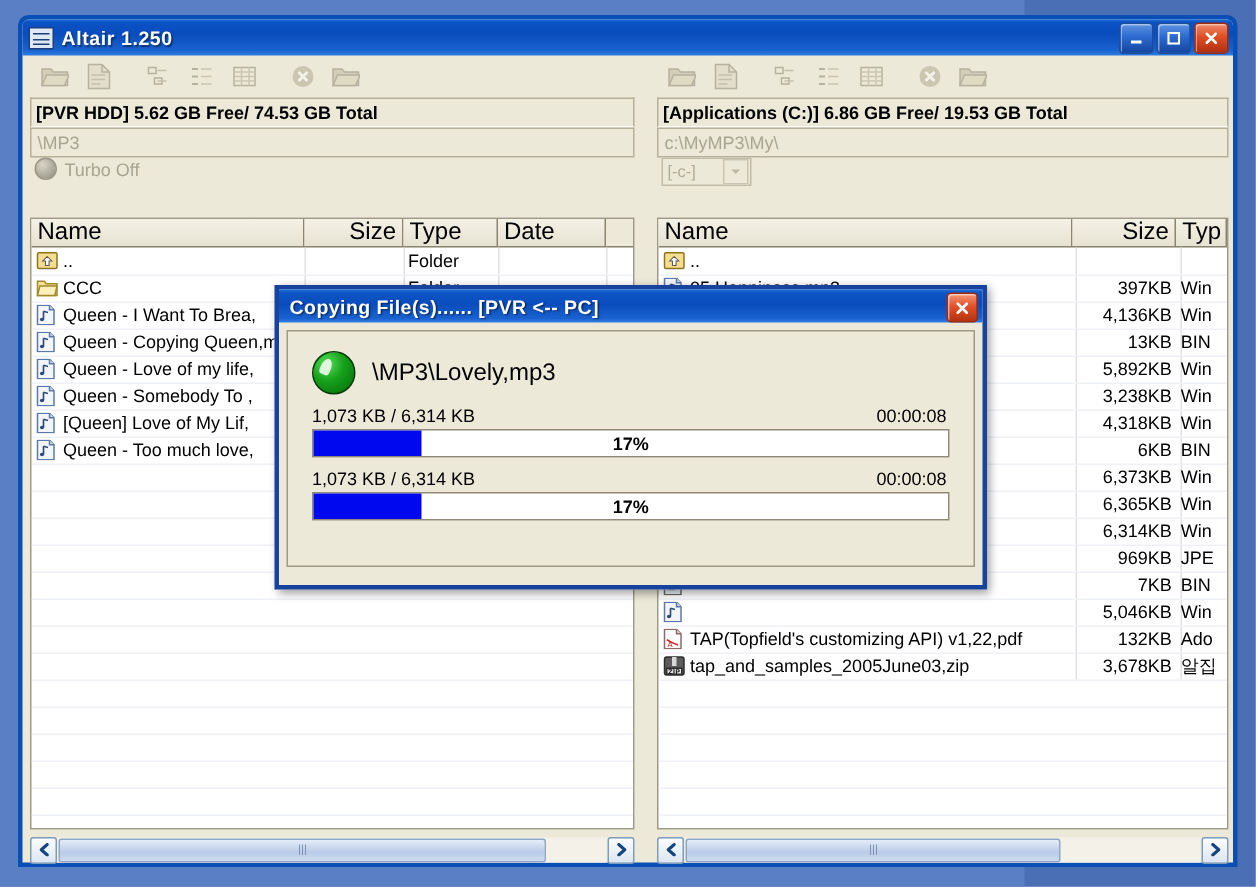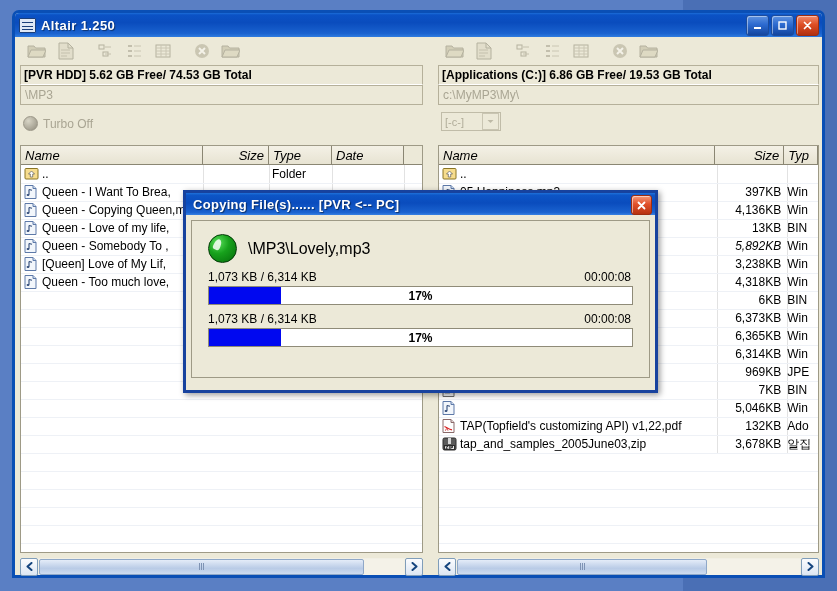--- a/index.html
+++ b/index.html
@@ -69,21 +69,21 @@
   .diskinfo{
     height:20px;background:#ece9d8;border:1px solid #b5b09a;border-bottom:1px solid #fff;
     box-sizing:border-box;display:flex;align-items:center;padding-left:3px;
     font-size:12px;font-weight:bold;color:#000;white-space:nowrap;
   }
   .pathbar{
     height:20px;background:#ece9d8;border:1px solid #b5b09a;
     box-sizing:border-box;display:flex;align-items:center;padding-left:4px;
     font-size:12px;color:#a9a593;white-space:nowrap;
   }
-  .subrow{height:26px;display:flex;align-items:flex-end;padding-left:3px;gap:5px;}
+  .subrow{height:26px;display:flex;align-items:flex-start;padding-left:3px;gap:5px;}
 
   .turbo{display:flex;align-items:center;gap:5px;font-size:12px;color:#a9a593;cursor:pointer;}
   .turbo-dot{
     width:13px;height:13px;border-radius:50%;
     background:radial-gradient(circle at 34% 30%,#d8d5c6,#a6a293 70%,#8f8b7c);
     border:1px solid #9a9687;
   }
   .drivesel{
     display:flex;align-items:center;height:17px;border:1px solid #c0bca8;background:#ece9d8;
     font-size:11px;color:#b0ac99;padding-left:3px;cursor:pointer;
@@ -95,24 +95,23 @@
   }
 
   
   .listwrap{
     position:absolute;left:0;right:0;top:108px;bottom:22px;
     border:1px solid #9e9a86;background:#fff;box-sizing:border-box;overflow:hidden;
   }
   .lhead{display:flex;height:18px;background:#ece9d8;border-bottom:1px solid #8a8673;}
   .lhead .hc{
     border-right:1px solid #8a8673;
-    font-size:13px;color:#000;display:flex;align-items:center;
+    font-size:16px;color:#000;display:flex;align-items:center;
     padding:0 4px;box-sizing:border-box;overflow:hidden;white-space:nowrap;
     background:linear-gradient(180deg,#f4f1e6,#e7e3d2);
-    font-style:italic;
   }
   .lhead .hc.num{justify-content:flex-end;}
   .rows{position:relative;}
   .grid{position:absolute;inset:0;pointer-events:none;}
   .grid .gv{position:absolute;top:0;bottom:0;width:1px;background:#e2e2e2;}
   .grid .gh{position:absolute;left:0;right:0;height:1px;background:#eef1f6;}
   .row{display:flex;height:18px;align-items:center;position:relative;z-index:2;white-space:nowrap;}
   .cell{
     font-size:12px;color:#000;display:flex;align-items:center;
     padding:0 3px;box-sizing:border-box;overflow:hidden;
@@ -339,20 +338,34 @@
                   </span>
                   <span>..</span>
                 </div>
                 <div class="cell num" style="width: 66px;"></div>
                 <div class="cell" style="width: 63px;">Folder</div>
                 <div class="cell" style="width: 72px;"></div>
               </div>
               <div class="row">
                 <div class="cell" style="width: 182px;">
                   <span class="fi">
+                    <svg width="15" height="13" viewBox="0 0 15 13">
+                      <path d="M1 2.5h4.6l1.2 1.6H14V12H1z" fill="#fbe08f" stroke="#a08a2c"></path>
+                      <path d="M1 12 2.6 5.6H14L12.6 12z" fill="#fdefbd" stroke="#a08a2c"></path>
+                    </svg>
+                  </span>
+                  <span>CCC</span>
+                </div>
+                <div class="cell num" style="width: 66px;"></div>
+                <div class="cell" style="width: 63px;">Folder</div>
+                <div class="cell" style="width: 72px;"></div>
+              </div>
+              <div class="row">
+                <div class="cell" style="width: 182px;">
+                  <span class="fi">
                     <svg width="13" height="14" viewBox="0 0 13 14">
                       <path d="M1 .5h8l3 3V13.5H1z" fill="#f2f6fb" stroke="#5d79a8"></path>
                       <path d="M9 .5v3h3" fill="#cfdcee" stroke="#5d79a8"></path>
                       <path d="M5 4.5v5.3" stroke="#2f4a78" stroke-width="1.1"></path>
                       <path d="M5 4.5l3 .8" stroke="#2f4a78" stroke-width="1.1"></path>
                       <ellipse cx="4" cy="10" rx="1.4" ry="1.1" fill="#2f4a78"></ellipse>
                     </svg>
                   </span>
                   <span>Queen - I Want To Brea,</span>
                 </div>
@@ -627,21 +640,21 @@
                     <svg width="13" height="14" viewBox="0 0 13 14">
                       <path d="M1 .5h8l3 3V13.5H1z" fill="#f2f6fb" stroke="#5d79a8"></path>
                       <path d="M9 .5v3h3" fill="#cfdcee" stroke="#5d79a8"></path>
                       <path d="M5 4.5v5.3" stroke="#2f4a78" stroke-width="1.1"></path>
                       <path d="M5 4.5l3 .8" stroke="#2f4a78" stroke-width="1.1"></path>
                       <ellipse cx="4" cy="10" rx="1.4" ry="1.1" fill="#2f4a78"></ellipse>
                     </svg>
                   </span>
                   <span></span>
                 </div>
-                <div class="cell num" style="width: 70px; font-style: italic;">5,892KB</div>
+                <div class="cell num" style="width: 70px;">5,892KB</div>
                 <div class="cell" style="width: 34px;">Win</div>
               </div>
               <div class="row">
                 <div class="cell" style="width: 278px;">
                   <span class="fi">
                     <svg width="13" height="14" viewBox="0 0 13 14">
                       <path d="M1 .5h8l3 3V13.5H1z" fill="#f2f6fb" stroke="#5d79a8"></path>
                       <path d="M9 .5v3h3" fill="#cfdcee" stroke="#5d79a8"></path>
                       <path d="M5 4.5v5.3" stroke="#2f4a78" stroke-width="1.1"></path>
                       <path d="M5 4.5l3 .8" stroke="#2f4a78" stroke-width="1.1"></path>

